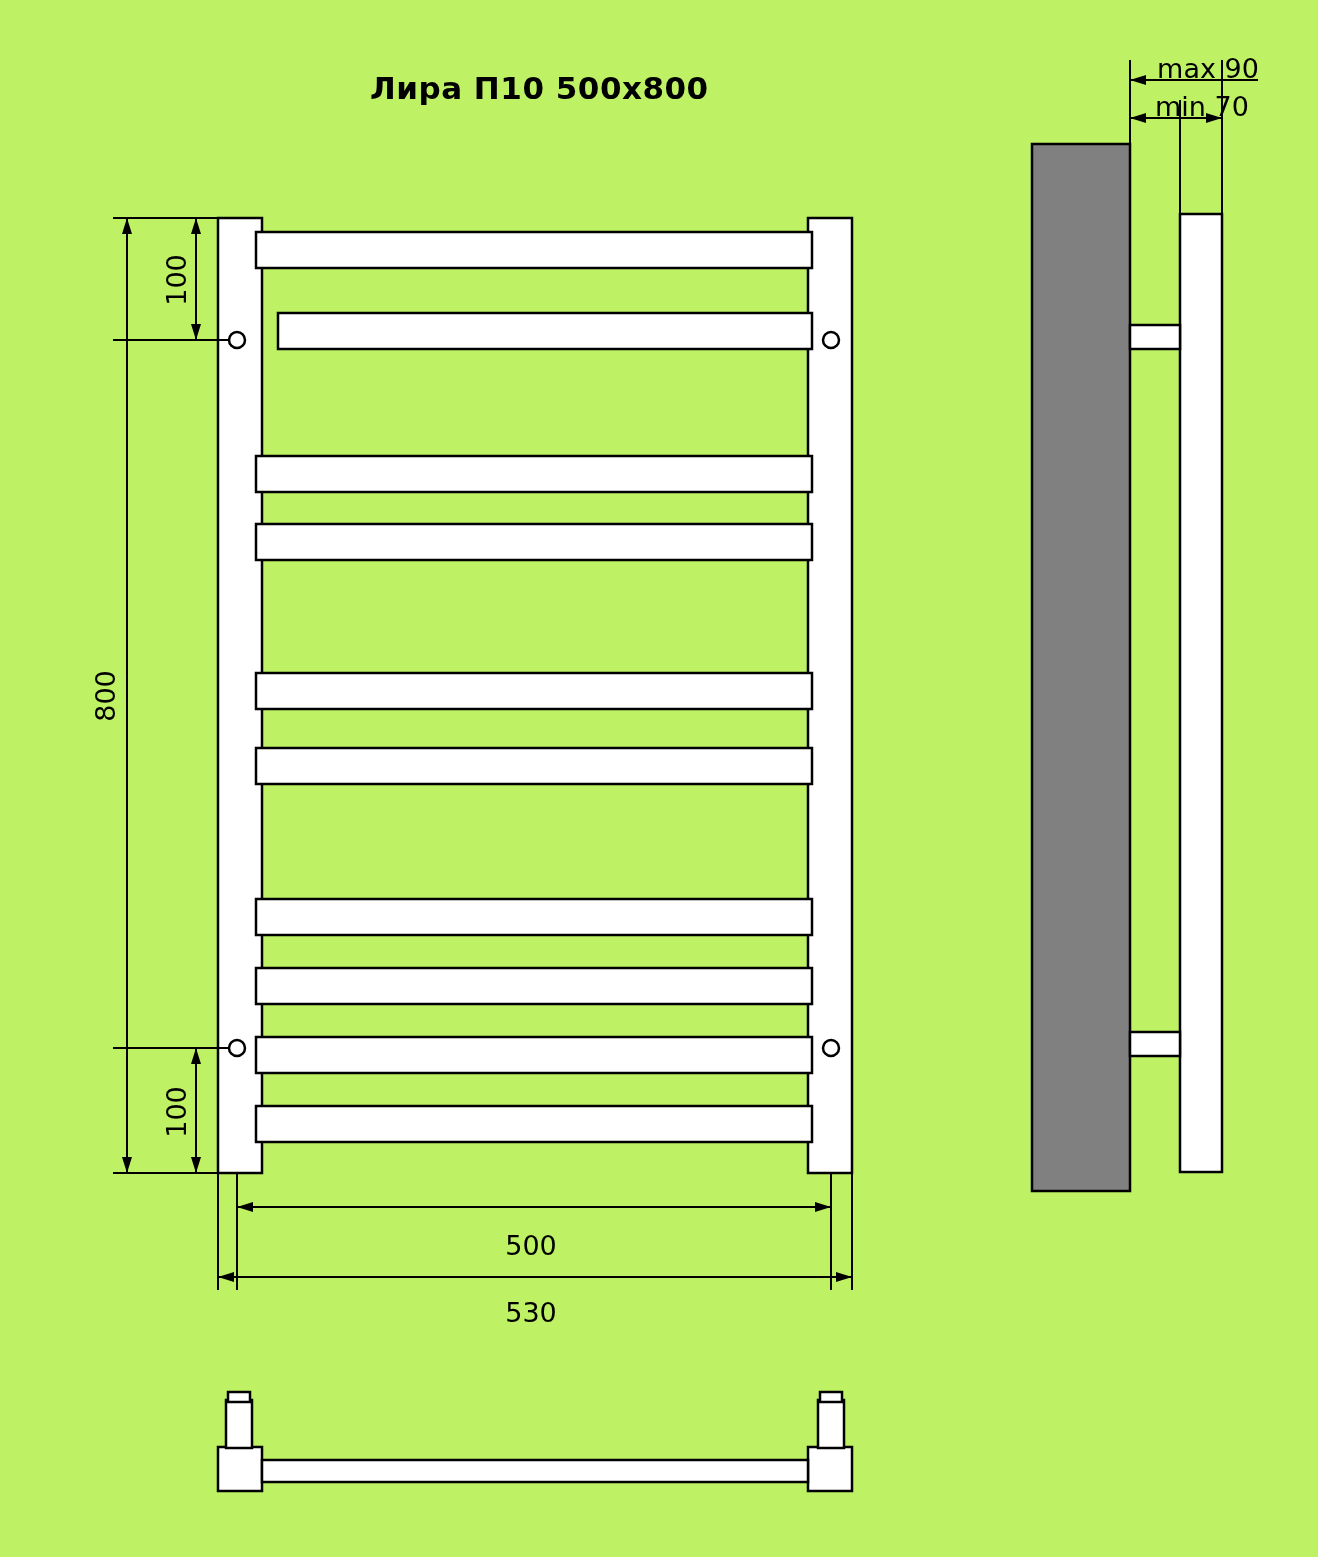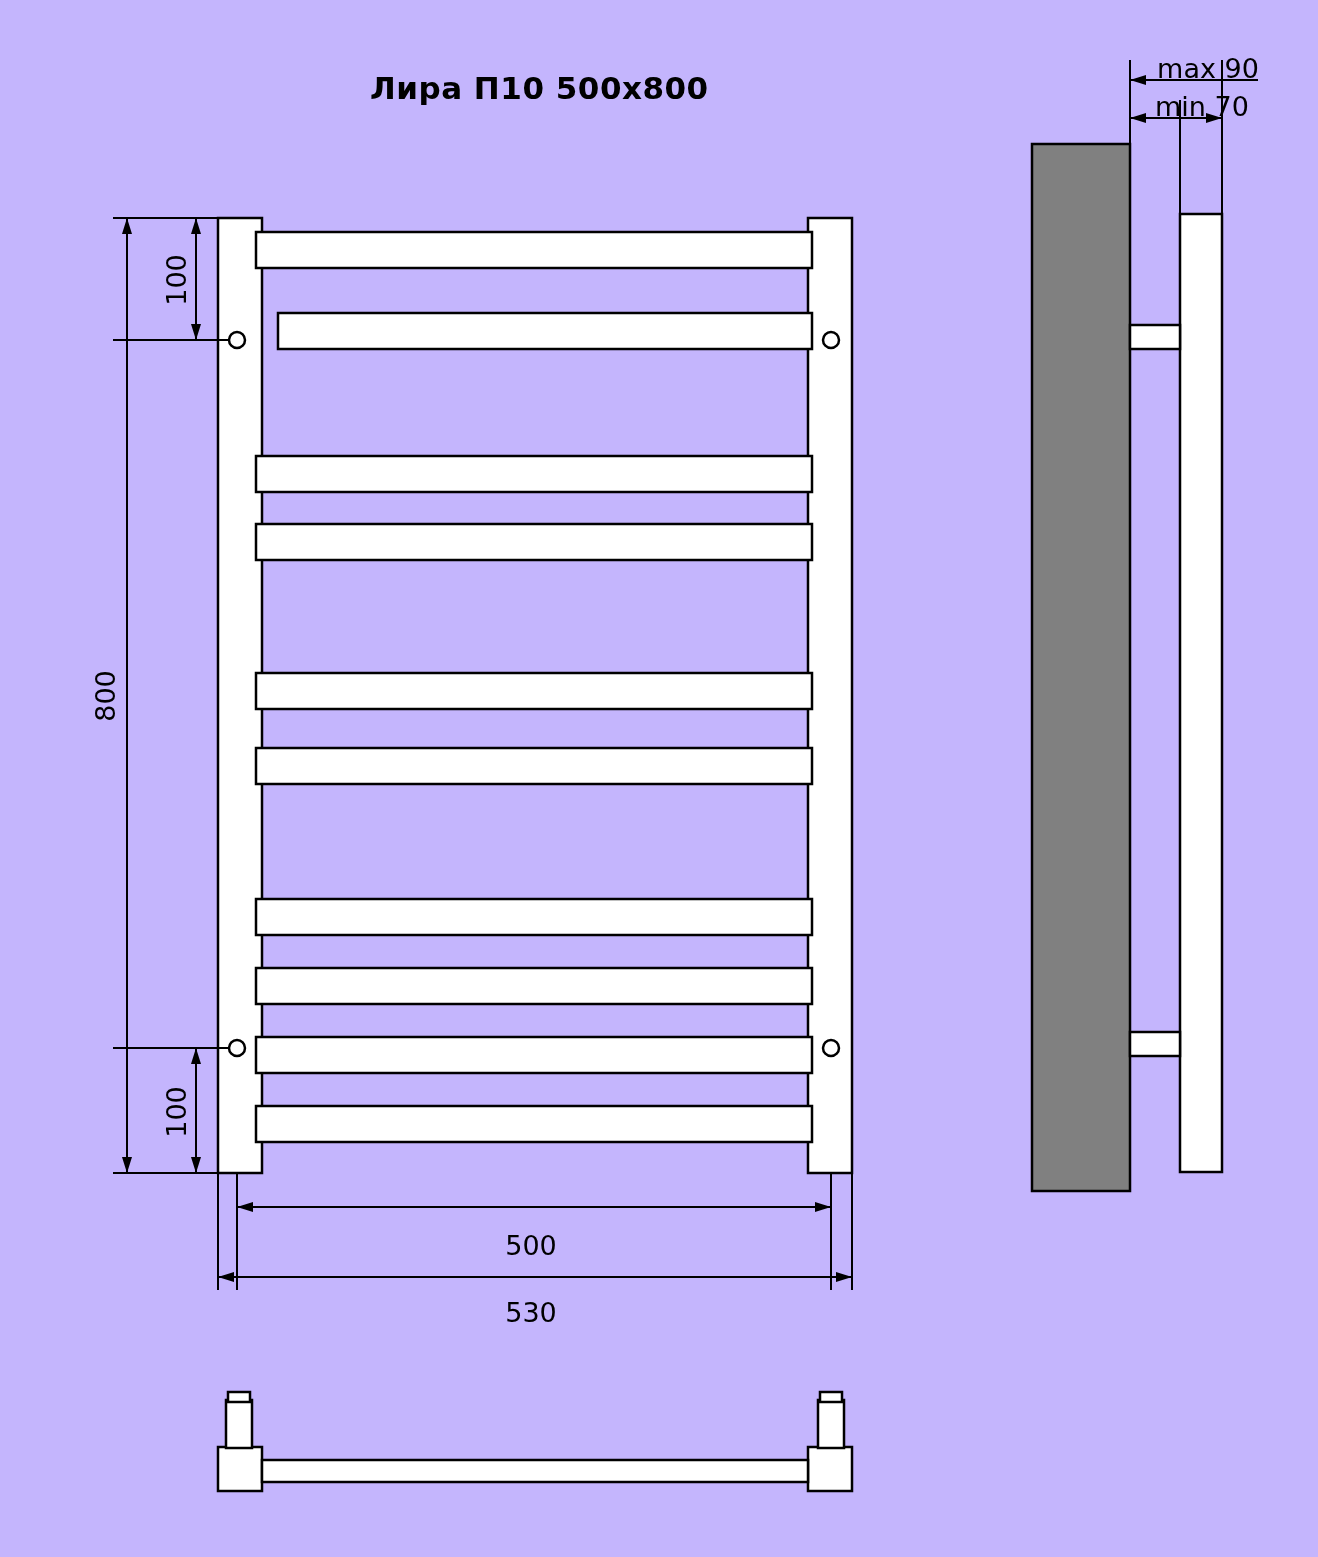--- a/index.html
+++ b/index.html
@@ -7,21 +7,21 @@
     padding: 0;
     background: #ffffff;
   }
   body {
     font-family: "DejaVu Sans", sans-serif;
   }
   #sheet {
     position: relative;
     width: 1318px;
     height: 1557px;
-    background: #c4b5fd;
+    background: #bef264;
     overflow: hidden;
   }
   #title {
     position: absolute;
     left: 370px;
     top: 70px;
     font-size: 31px;
     font-weight: 700;
     color: #000000;
     letter-spacing: 0.5px;

